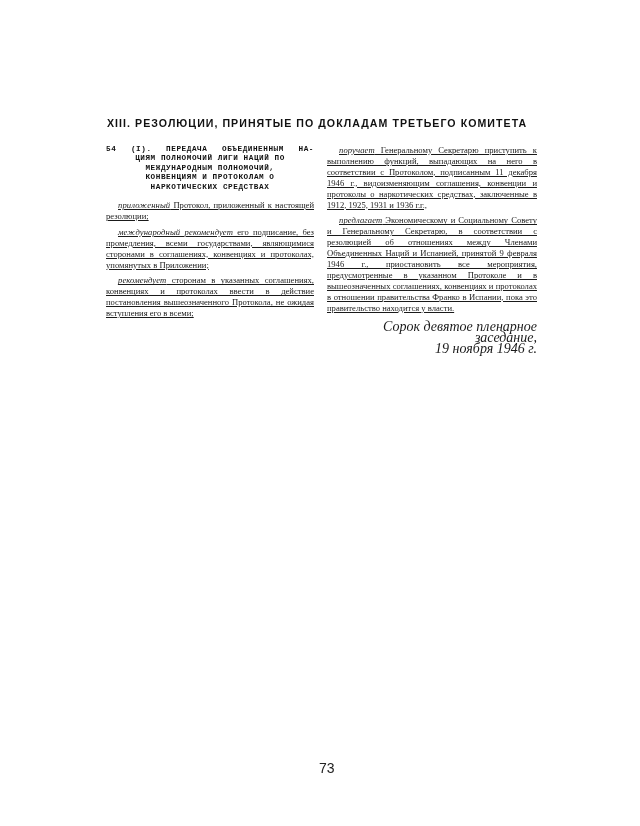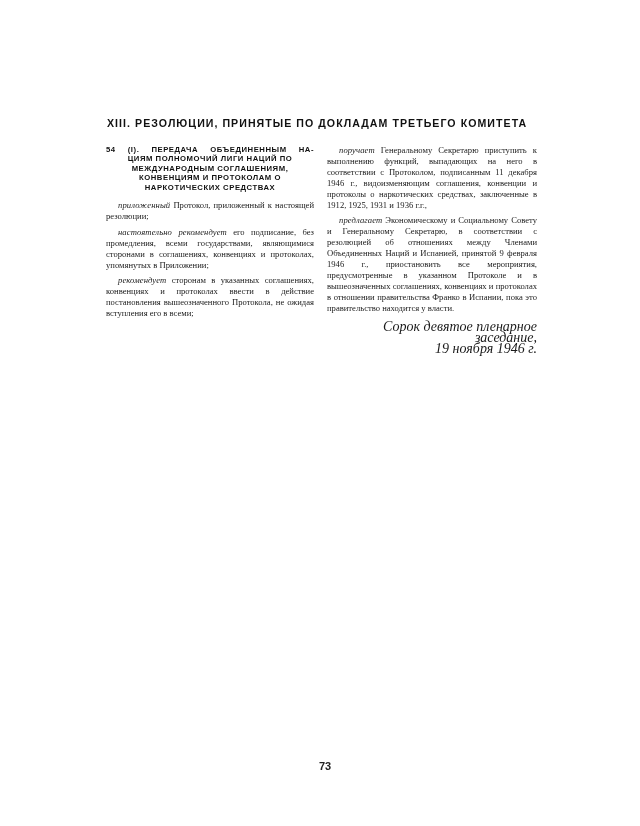--- a/index.html
+++ b/index.html
@@ -37,35 +37,36 @@
       top: 145px;
       font-size: 8.6px;
       line-height: 10.9px;
       text-align: justify;
       hyphens: manual;
     }
     .col-left { left: 85px; width: 208px; }
     .col-right { left: 306px; width: 210px; top: 145px; }
 
     .res-heading {
-      font-family: Liberation Sans, sans-serif;
+      font-family: Liberation Mono, monospace;
       font-weight: bold;
       font-size: 7.7px;
       line-height: 9.4px;
       letter-spacing: 0.55px;
       text-align: center;
       margin: 0 0 8px 0;
       color: #111;
     }
     .res-heading .line { display: block; }
     .res-heading .line.first { text-align: justify; text-align-last: justify; }
 
     .para {
       margin: 0 0 5px 0;
       text-indent: 12px;
+      text-decoration: underline;
     }
     .para.no-gap { margin-bottom: 0; }
     .lead {
       font-style: italic;
       letter-spacing: 0.1px;
     }
     .signature {
       margin-top: 7px;
       text-align: right;
       font-style: italic;
@@ -73,46 +74,46 @@
       line-height: 11px;
     }
     .signature .date {
       display: block;
     }
     .page-number {
       position: absolute;
       left: 298px;
       top: 760px;
       font-family: "Liberation Sans", "DejaVu Sans", sans-serif;
-      font-weight: bold;
-      font-size: 11px;
+      font-weight: normal;
+      font-size: 14px;
       color: #222;
     }
   </style>
 </head>
 <body>
 
 <div class="page">
 
   <div class="section-title">XIII. РЕЗОЛЮЦИИ, ПРИНЯТЫЕ ПО ДОКЛАДАМ ТРЕТЬЕГО КОМИТЕТА</div>
 
   <div class="col col-left">
     <div class="res-heading">
       <span class="line first">54 (I). ПЕРЕДАЧА ОБЪЕДИНЕННЫМ НА-</span>
       <span class="line">ЦИЯМ ПОЛНОМОЧИЙ ЛИГИ НАЦИЙ ПО</span>
-      <span class="line">МЕЖДУНАРОДНЫМ СОГЛАШЕНИЯМ,</span>
+      <span class="line">МЕЖДУНАРОДНЫМ ПОЛНОМОЧИЙ,</span>
       <span class="line">КОНВЕНЦИЯМ И ПРОТОКОЛАМ О</span>
       <span class="line">НАРКОТИЧЕСКИХ СРЕДСТВАХ</span>
     </div>
 
     <p class="para">
       <span class="lead">приложенный</span><span> Протокол, приложенный к настоящей резолюции;</span>
     </p>
     <p class="para">
-      <span class="lead">настоятельно рекомендует</span><span> его подписание, без промедления, всеми государствами, являющимися сторонами в соглашениях, конвенциях и протоколах, упомянутых в Приложении;</span>
+      <span class="lead">международный рекомендует</span><span> его подписание, без промедления, всеми государствами, являющимися сторонами в соглашениях, конвенциях и протоколах, упомянутых в Приложении;</span>
     </p>
     <p class="para">
       <span class="lead">рекомендует</span><span> сторонам в указанных соглашениях, конвенциях и протоколах ввести в действие постановления вышеозначенного Протокола, не ожидая вступления его в всеми;</span>
     </p>
   </div>
 
   <div class="col col-right">
     <p class="para">
       <span class="lead">поручает</span><span> Генеральному Секретарю приступить к выполнению функций, выпадающих на него в соответствии с Протоколом, подписанным 11 декабря 1946 г., видоизменяющим соглашения, конвенции и протоколы о наркотических средствах, заключенные в 1912, 1925, 1931 и 1936 г.г.,</span>
     </p>

